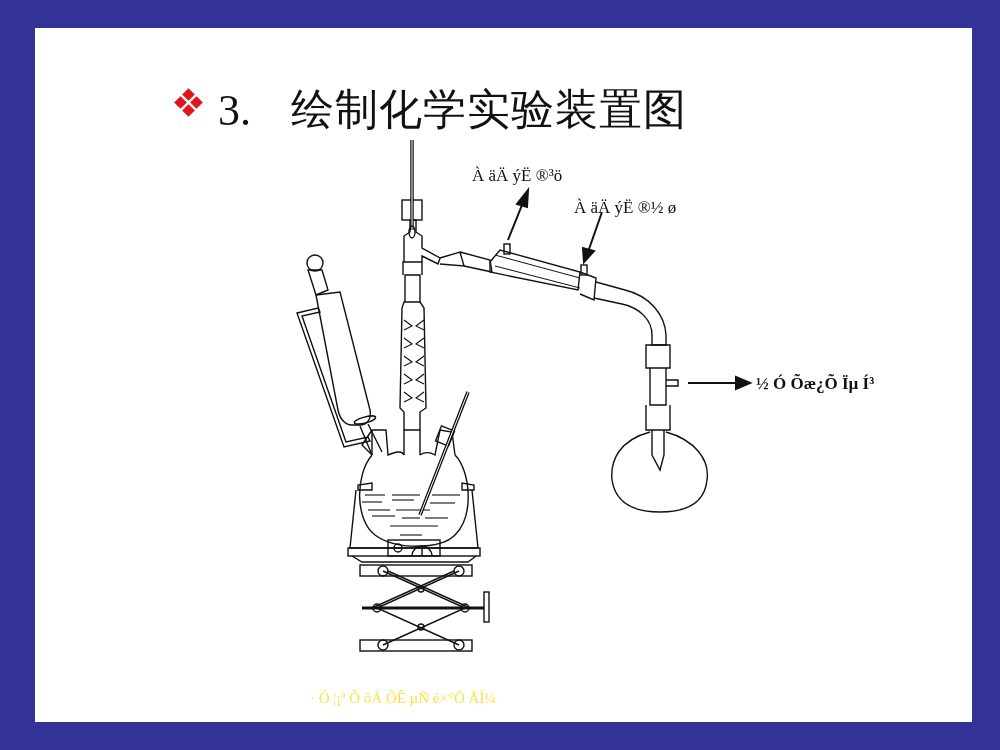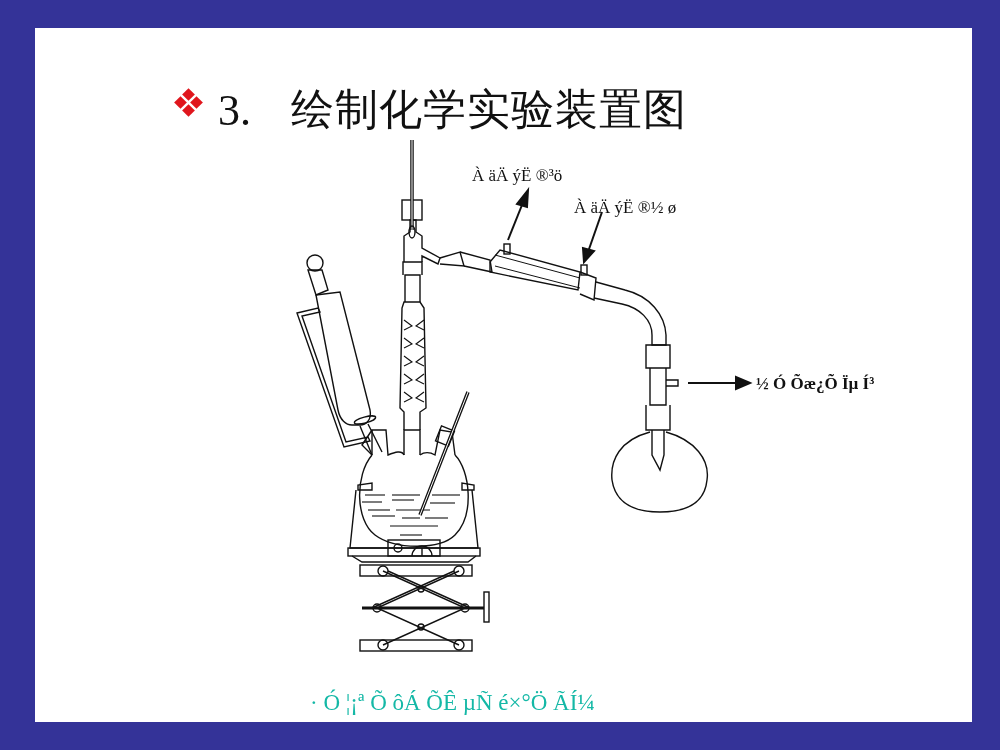--- a/index.html
+++ b/index.html
@@ -4,21 +4,21 @@
 <style>
   html, body { margin:0; padding:0; }
   body { width:1000px; height:750px; background:#343398; position:relative; overflow:hidden; font-family:"DejaVu Serif", serif; }
   .slide { position:absolute; left:35px; top:28px; width:937px; height:694px; background:#ffffff; }
   .title-row { position:absolute; left:176px; top:80px; height:60px; display:flex; align-items:center; }
   .bullet { width:26px; height:26px; position:relative; margin-right:16px; margin-top:-14px; }
   .bullet span { position:absolute; width:9px; height:9px; background:#e0161d; transform:rotate(45deg); }
   .title-num { font-family:"Liberation Serif", serif; font-size:44px; color:#111; margin-right:40px; }
   .title-text { font-family:"DejaVu Serif", serif; font-size:43px; color:#111; letter-spacing:1px; }
   .label { position:absolute; font-family:"Liberation Serif", serif; font-size:17px; color:#111; white-space:nowrap; }
-  .caption { position:absolute; left:310px; top:690px; font-family:"Liberation Serif", serif; font-size:23px; color:#14b8a6; white-space:nowrap; }
+  .caption { position:absolute; left:310px; top:690px; font-family:"Liberation Serif", serif; font-size:15px; color:#fde047; white-space:nowrap; }
   svg.apparatus { position:absolute; left:0; top:0; }
 </style>
 </head>
 <body>
 
 <div class="slide"></div>
 
 <div class="title-row">
   <div class="bullet">
     <span style="left:8px;top:0px;"></span>

